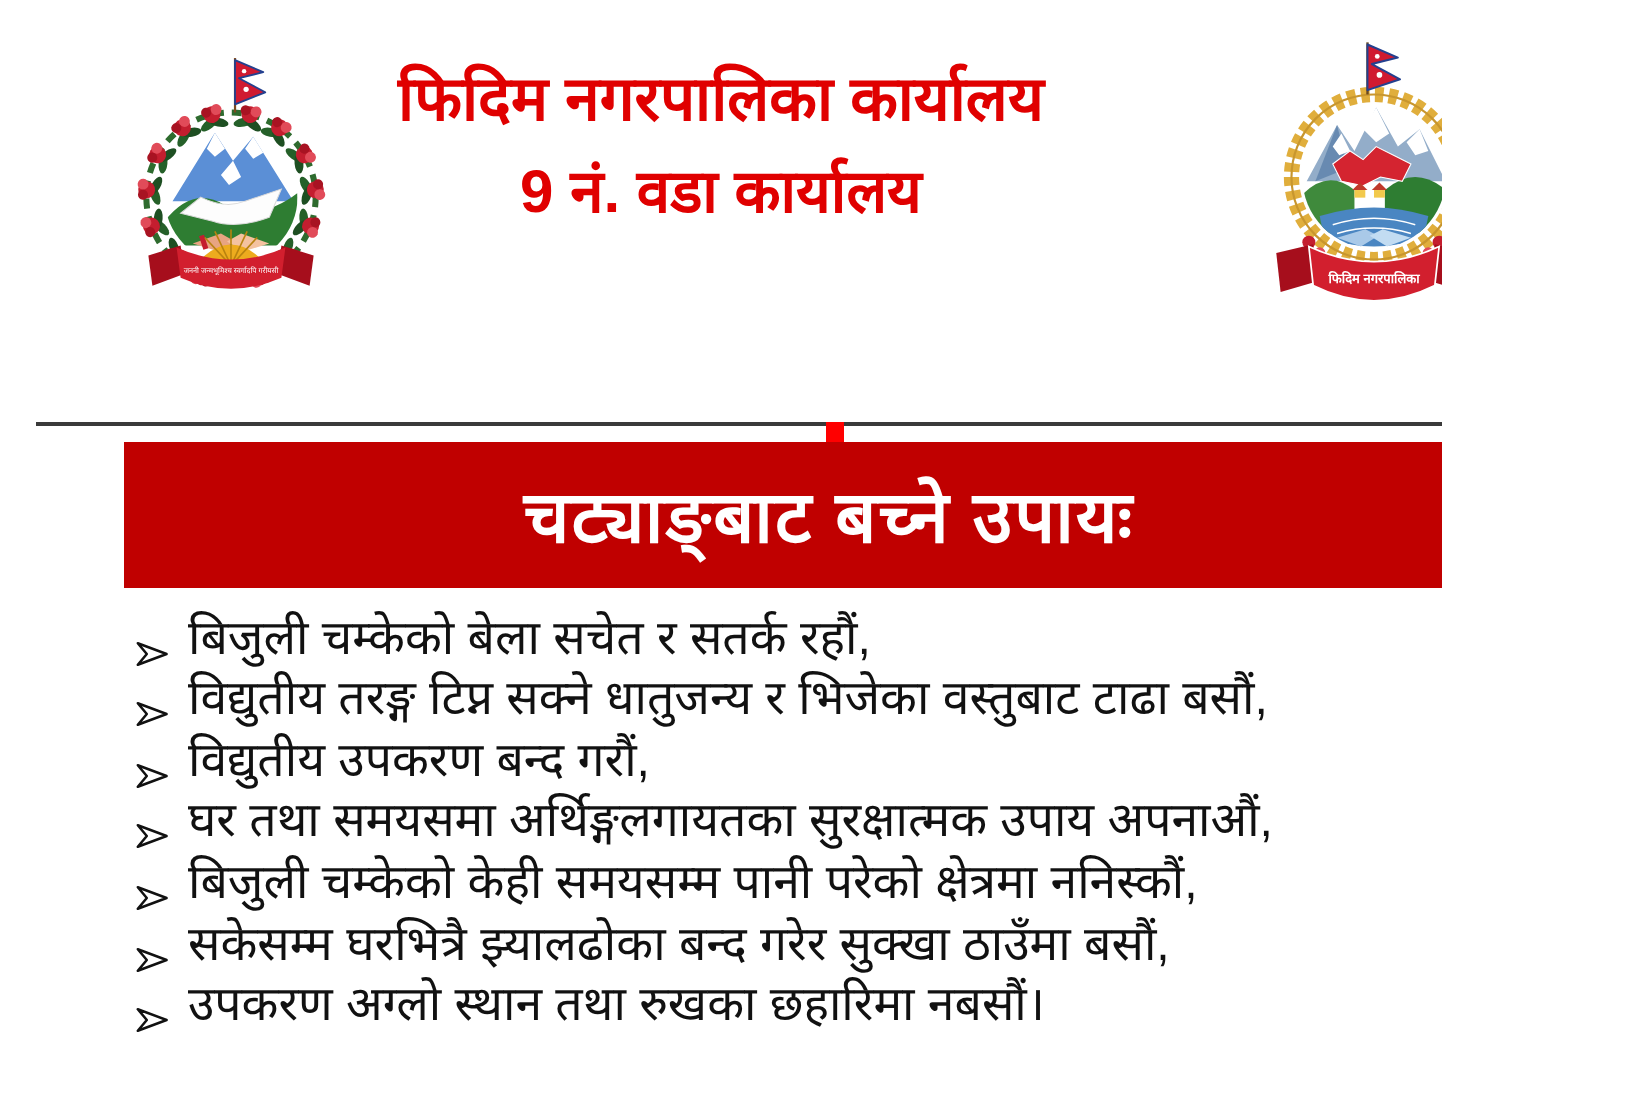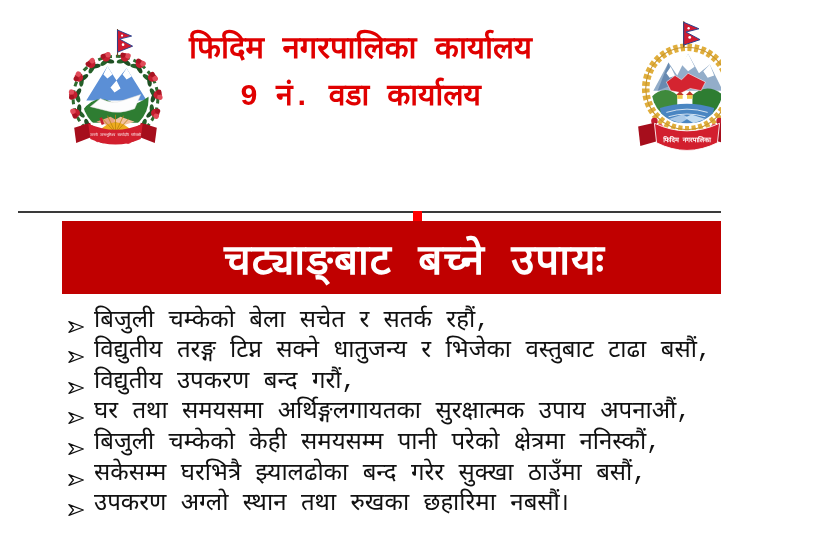--- a/index.html
+++ b/index.html
@@ -1,39 +1,39 @@
 <!DOCTYPE html>
 <html><head>
 <meta charset="utf-8">
 <style>
   html,body { margin:0; padding:0; background:#ffffff; }
   .page {
     position:relative; width:721px; height:554px; background:#ffffff;
     overflow:hidden;
-    font-family:Liberation Mono, monospace;
+    font-family:Liberation Sans, sans-serif;
   }
   
   .emblem { position:absolute; }
   .emblem-left  { left:60px; top:26px; width:111px; height:129px; }
   .emblem-right { left:627px; top:19px; width:120px; height:139px; }
   .head-center {
     position:absolute; left:185px; right:185px; top:27px;
     text-align:center; color:#E00000; font-weight:bold;
   }
   .h1 { font-size:31px; line-height:45px; }
   .h2 { font-size:30px; line-height:50px; }
   .h3 { font-size:21px; line-height:36px; }
   
   .rule { position:absolute; left:18px; top:211px; width:785px; height:2px; background:#3a3a3a; }
   .tick { position:absolute; left:413px; top:211px; width:9px; height:20px; background:#FF0000; }
   .banner {
     position:absolute; left:62px; top:221px; width:705px; height:73px;
     background:#C00000; color:#ffffff;
     display:flex; align-items:center; justify-content:center;
-    font-size:42px; font-weight:bold; letter-spacing:1px;
+    font-size:36px; font-weight:bold; letter-spacing:1px;
   }
   
   .tips { position:absolute; left:68px; top:303px; margin:0; padding:0; list-style:none; }
   .tips li {
     display:flex; align-items:flex-end; height:30.6px;
     font-size:24px; color:#111111; white-space:nowrap;
   }
   .bullet { width:18px; height:14px; margin-right:8px; flex:none; }
 </style>
 </head>

